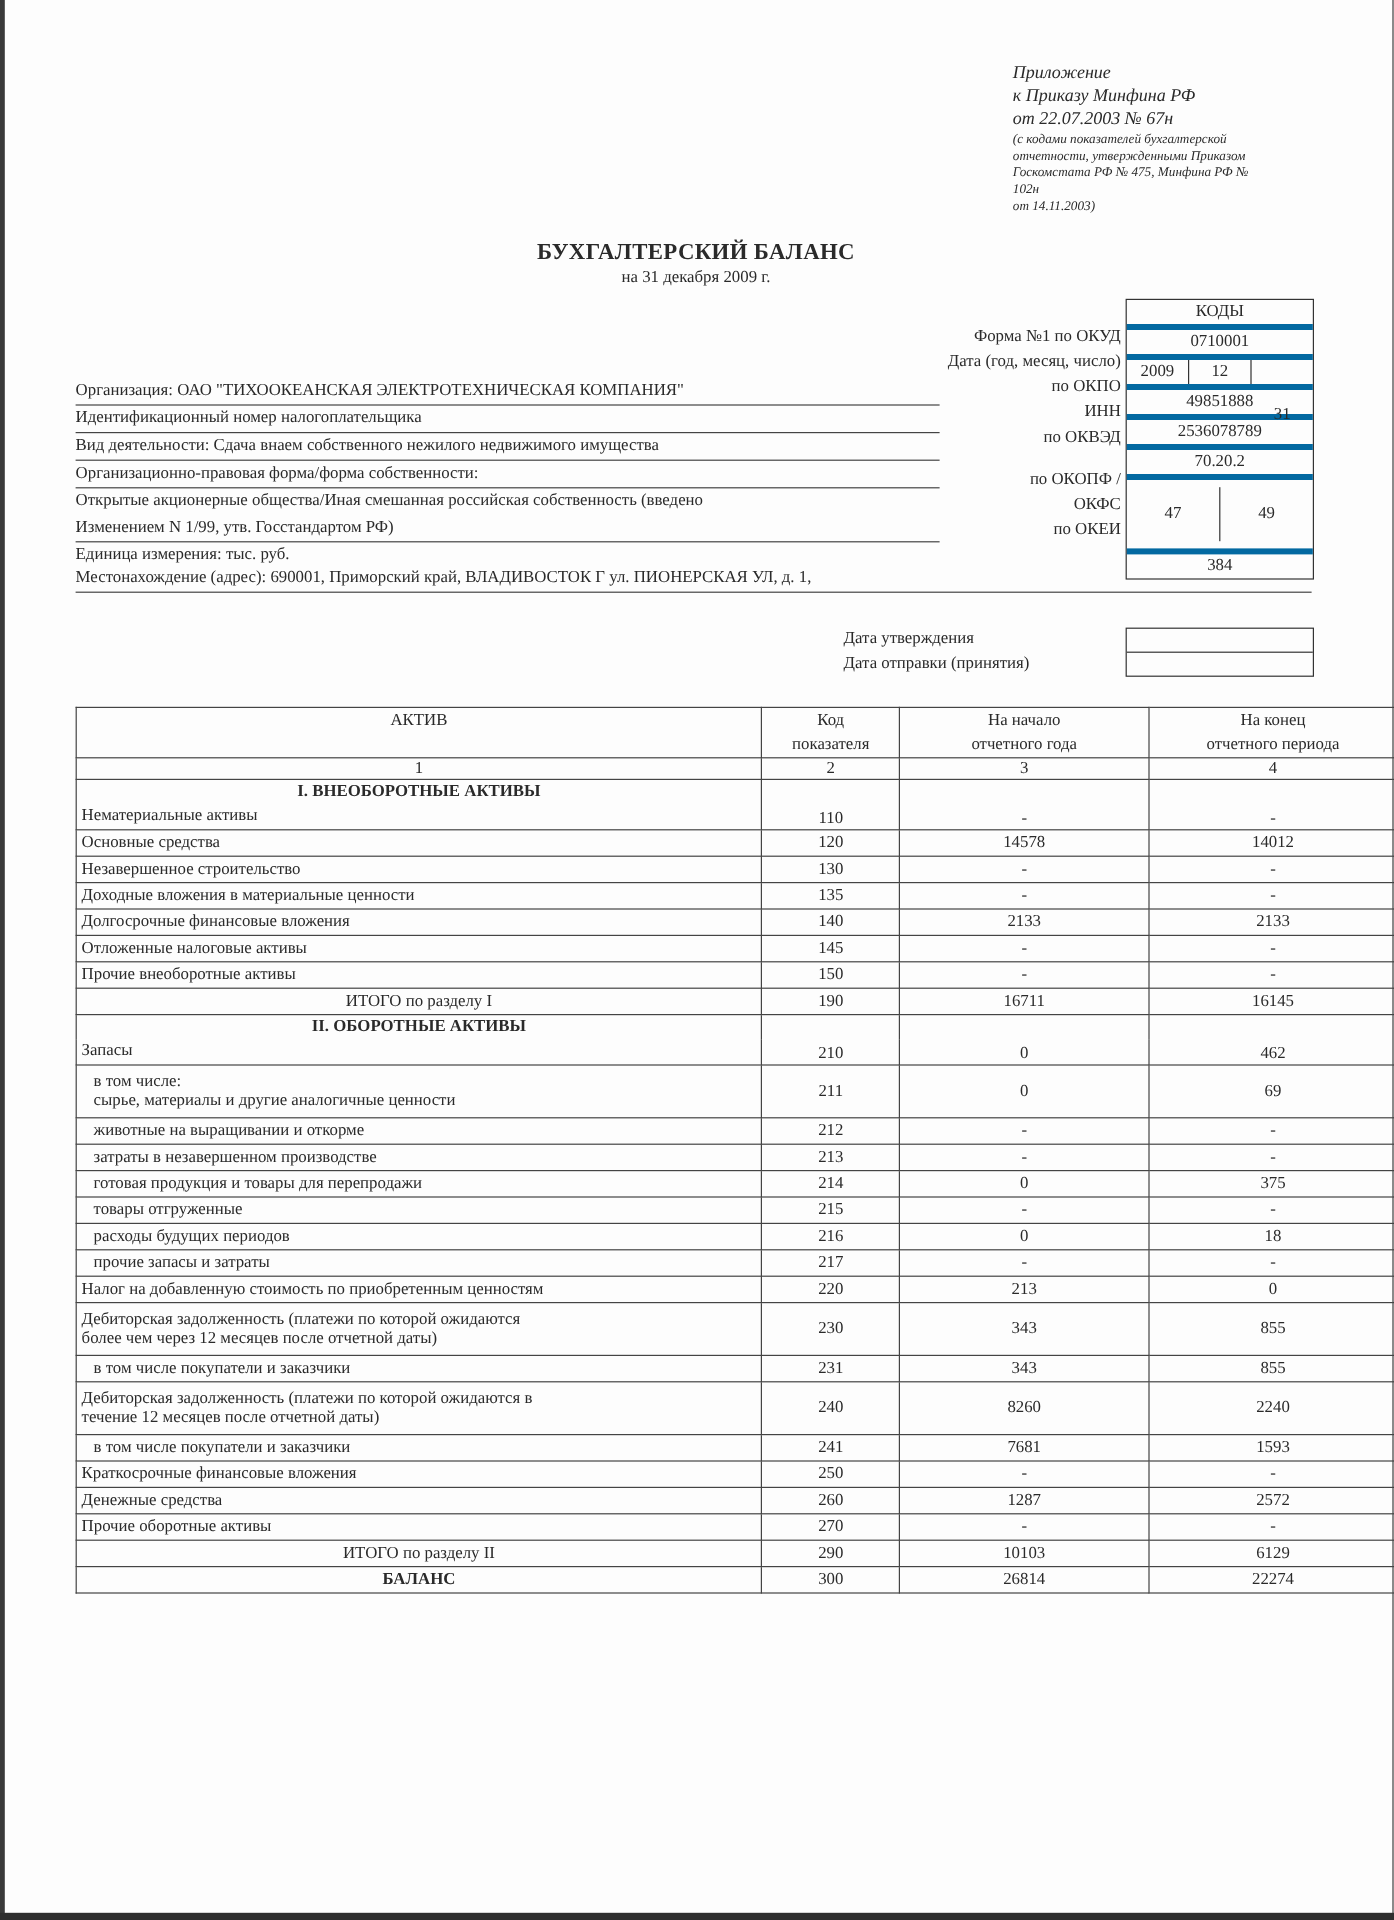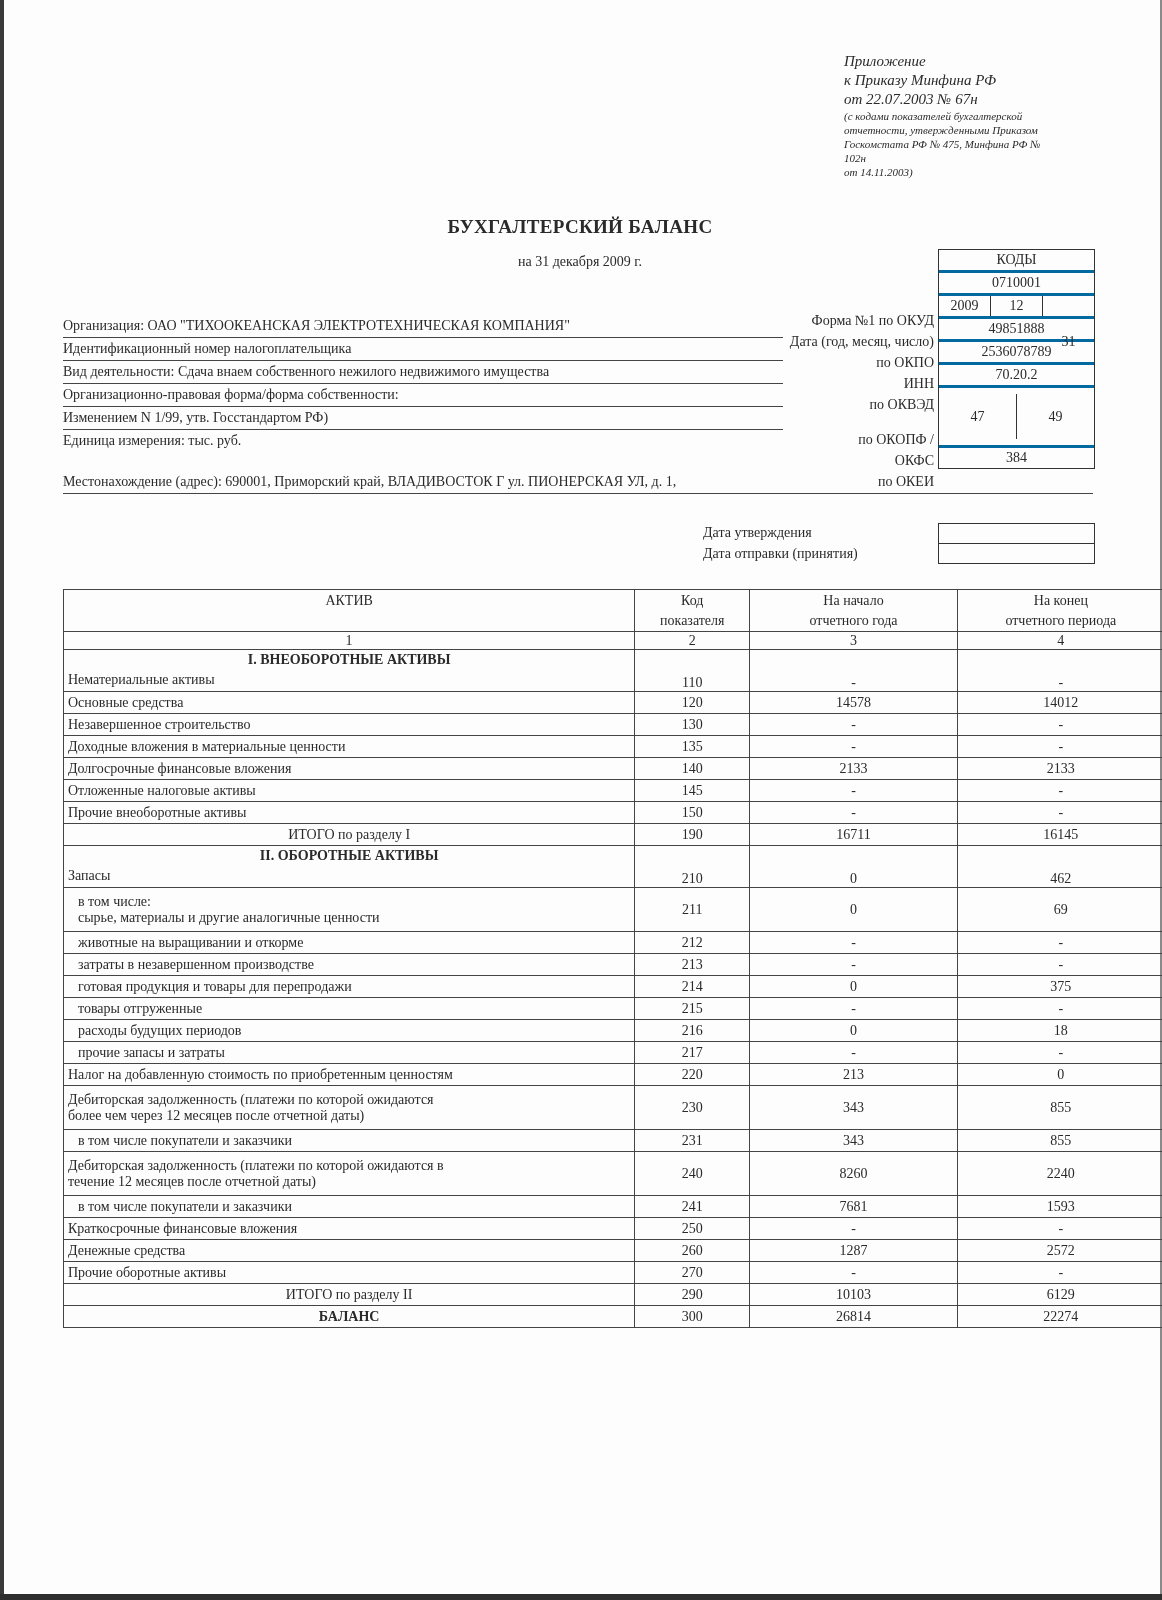--- a/index.html
+++ b/index.html
@@ -9,34 +9,34 @@
   }
   .scan-left { position:absolute; left:0; top:0; width:4px; height:1600px; background:#3a3a3a; }
   .scan-bottom { position:absolute; left:0; bottom:0; width:1162px; height:6px; background:#2e2e2e; }
   .scan-right { position:absolute; right:0; top:0; width:2px; height:1600px; background:#8a8a8a; }
 
   .appendix { position:absolute; left:844px; top:52px; width:240px; line-height:19px;font-style:italic; }
   .appendix .big { font-size:15px; }
   .appendix .small { font-size:11px; line-height:14px; }
 
   .title { position:absolute; left:300px; top:200px; width:560px; text-align:center; }
-  .title h1 { margin:16px; font-size:19px; font-weight:bold; letter-spacing:0.3px; }
+  .title h1 { margin:0; font-size:19px; font-weight:bold; letter-spacing:0.3px; }
   .title .sub { font-size:14px; margin-top:2px; }
 
   
   .codes { position:absolute; left:938px; top:249px; width:155px; border:1px solid #333; font-size:14px; }
-  .codes .row { border-bottom:3px solid #0369a1; height:20px; line-height:20px; text-align:center; display:flex; }
+  .codes .row { border-bottom:5px solid #0369a1; height:20px; line-height:20px; text-align:center; display:flex; }
   .codes .row:last-child { border-bottom:none; }
   .codes .row .cell { flex:1; }
   .codes .row.split .cell { border-right:1px solid #333; }
   .codes .row.split .cell:last-child { border-right:none;margin-top:36px; }
   .codes .row.tall { height:57px; line-height:57px;align-items:flex-end; }
   .codes .row.tall .cell:first-child { border-right:1px solid #333; margin:6px 0; line-height:45px; }
 
-  .code-labels { position:absolute; left:680px; top:270px; width:254px; font-size:14px; text-align:right;margin-top:40px; }
+  .code-labels { position:absolute; left:680px; top:270px; width:254px; font-size:14px; text-align:right; }
   .code-labels div { height:21px; line-height:21px; }
 
   .org { position:absolute; left:63px; top:315px; width:720px; font-size:14px; }
   .org .line { border-bottom:1px solid #444; height:22px; line-height:22px; white-space:nowrap; }
   .org .line.nob { border-bottom:none; }
   .addr { position:absolute; left:63px; top:471px; width:1030px; font-size:14px; border-bottom:1px solid #444; height:22px; line-height:22px; }
 
   .dates-labels { position:absolute; left:703px; top:522px; font-size:14px; line-height:21px; }
   .dates-box { position:absolute; left:938px; top:523px; width:155px; border:1px solid #333; }
   .dates-box div { height:19px; }
@@ -122,20 +122,21 @@
   <div class="row">
       <span class="cell">384</span>
     </div>
 </div>
 
 <div class="org">
   <div class="line">Организация: ОАО "ТИХООКЕАНСКАЯ ЭЛЕКТРОТЕХНИЧЕСКАЯ КОМПАНИЯ"</div>
   <div class="line">Идентификационный номер налогоплательщика</div>
   <div class="line">Вид деятельности: Сдача внаем собственного нежилого недвижимого имущества</div>
   <div class="line">Организационно-правовая форма/форма собственности:</div>
+  <div class="line nob">Открытые акционерные общества/Иная смешанная российская собственность (введено</div>
   <div class="line">Изменением N 1/99, утв. Госстандартом РФ)</div>
   <div class="line nob">Единица измерения: тыс. руб.</div>
 </div>
 <div class="addr">Местонахождение (адрес): 690001, Приморский край, ВЛАДИВОСТОК Г ул. ПИОНЕРСКАЯ УЛ, д. 1,</div>
 
 <div class="dates-labels">
   <div>Дата утверждения</div>
   <div>Дата отправки (принятия)</div>
 </div>
 <div class="dates-box">

